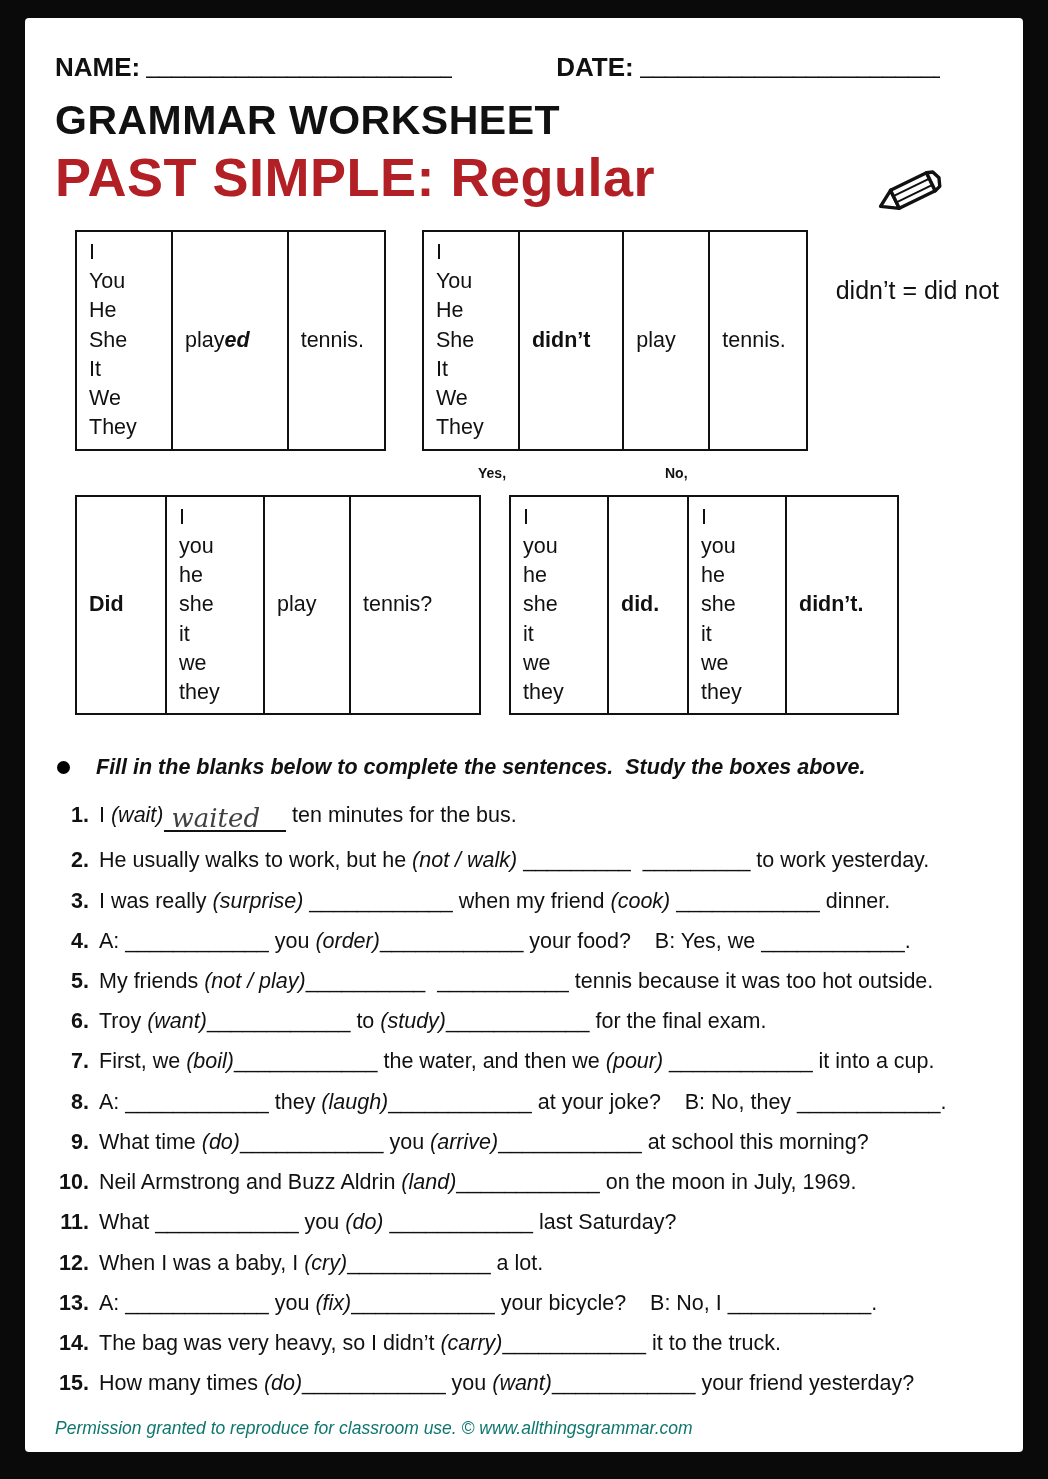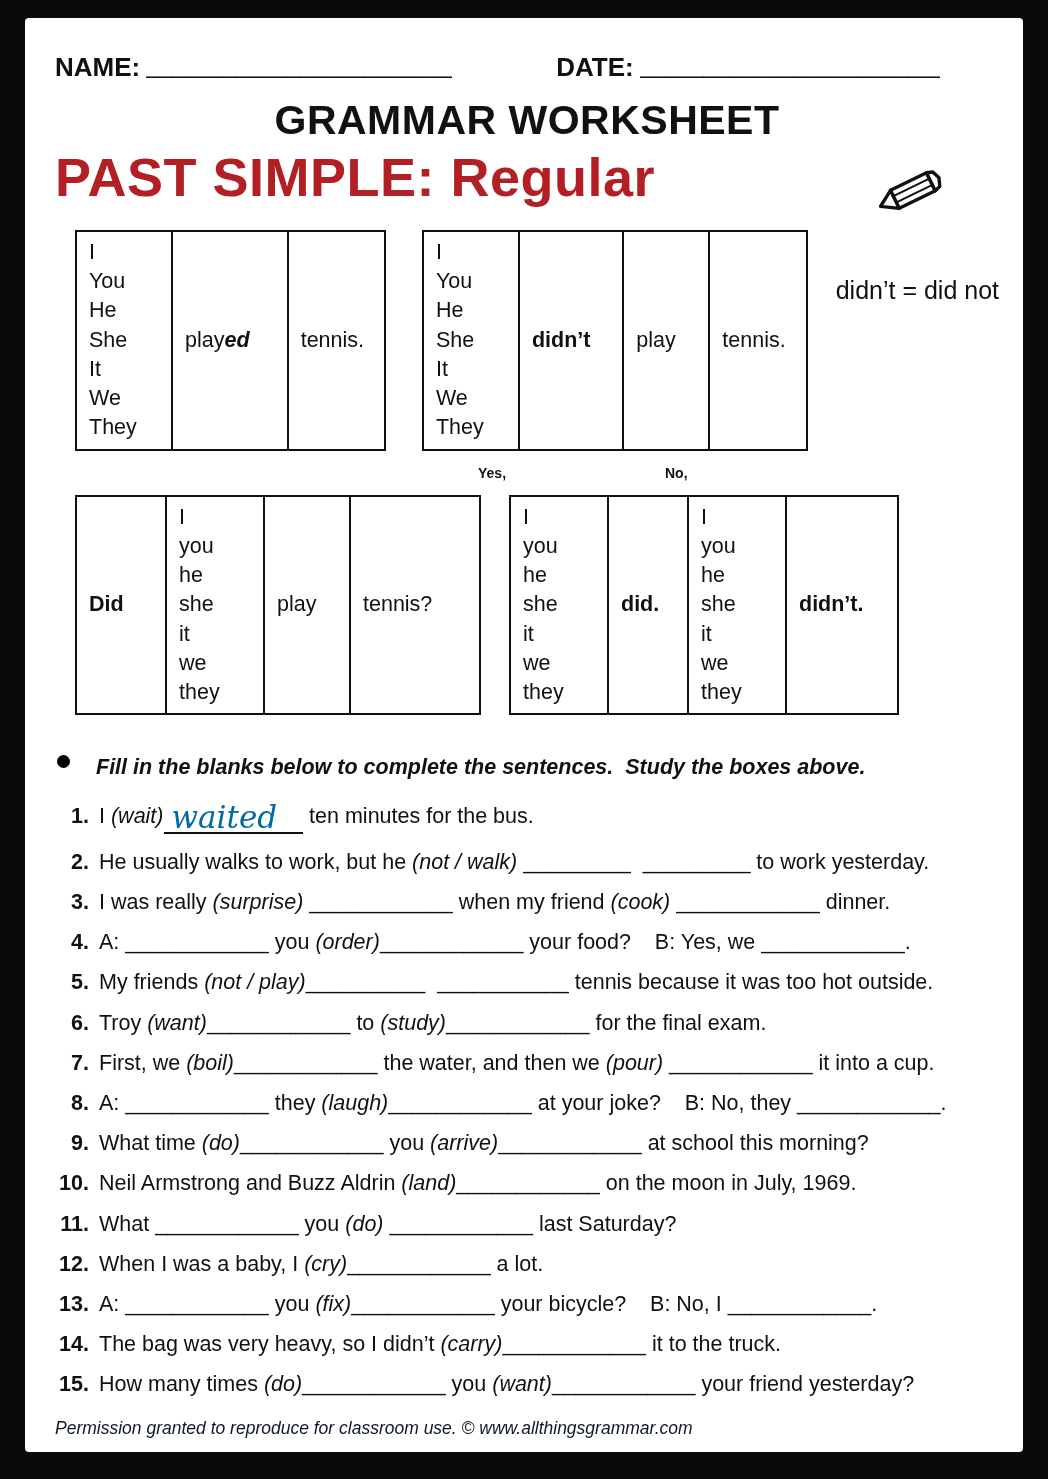--- a/index.html
+++ b/index.html
@@ -20,63 +20,63 @@
     padding:30px 24px 0 30px;
     overflow:hidden;
   }
   
   .topline { display:flex; font-size:26px; margin-top:4px; white-space:nowrap; }
   .lbl { font-weight:bold; }
   .blankline { font-size:23px; margin-left:6px; overflow:hidden; }
   .blankline.name { width:306px; }
   .blankline.date { width:300px; }
   .datelbl { margin-left:104px; }
-  .t1 { font-size:41px; font-weight:bold; margin-top:14px; letter-spacing:0.5px;text-align:center; }
+  .t1 { font-size:41px; font-weight:bold; margin-top:14px; letter-spacing:0.5px; }
   .t2 { font-size:54px; font-weight:bold; color:#b22025; margin-top:2px; letter-spacing:0.5px; }
   .pencil { position:absolute; top:138px; right:66px; }
   
   .tablesrow { display:flex; align-items:flex-start; margin-left:20px; }
   .row1 { margin-top:22px; }
   .row2 { margin-top:0px; }
   table.gtable { border-collapse:collapse; table-layout:fixed; }
   .gtable td { border:2.4px solid #111; padding:6px 12px; font-size:21.5px; vertical-align:middle; }
   .pron { white-space:pre-line; line-height:1.36; }
   .bcell { font-weight:bold; }
   .ed { font-weight:bold; font-style:italic; }
   .tbl-b { margin-left:36px; }
   .tbl-d { margin-left:28px; }
   .note { margin-left:28px; margin-top:46px; font-size:25px; white-space:nowrap; }
   .yesno { position:relative; height:30px; margin-top:14px; font-size:14px; font-weight:bold; }
   .yes { position:absolute; left:423px; }
   .no  { position:absolute; left:610px; }
   
-  .instr { display:flex; align-items:flex-start; margin-top:40px; }
+  .instr { display:flex; align-items:center; margin-top:40px; }
   .bullet { width:13px; height:13px; border-radius:50%; background:#000; margin:0 26px 0 2px; flex:none; }
   .instr-text { font-size:21.5px; font-weight:bold; font-style:italic; white-space:pre-wrap; }
   
   .items { margin-top:24px; }
   .item { display:flex; margin-bottom:17px; font-size:21.5px; line-height:1.08; align-items:baseline; }
   .item-num { width:34px; min-width:34px; text-align:right; margin-right:10px; font-weight:bold; }
   .item-text { white-space:pre-wrap; }
   .seg-i { font-style:italic; }
   .seg-hw {
     font-family:"DejaVu Serif", serif;
     font-style:italic;
-    color:#0369a1;
-    font-size:31px;
+    color:#404040;
+    font-size:26px;
     line-height:0.85;
     border-bottom:2.2px solid #111;
     padding:0 26px 1px 8px;
     display:inline-block;
     vertical-align:-5px;
   }
   
   .footer {
     position:absolute; left:30px; bottom:13px;
-    font-size:17.5px; font-style:italic; color:#0f172a;
+    font-size:17.5px; font-style:italic; color:#0f766e;
   }
 </style>
 </head>
 <body>
 
 <div class="sheet">
 
   <div class="topline">
     <span class="lbl">NAME:</span>
     <span class="blankline name">______________________________</span>

